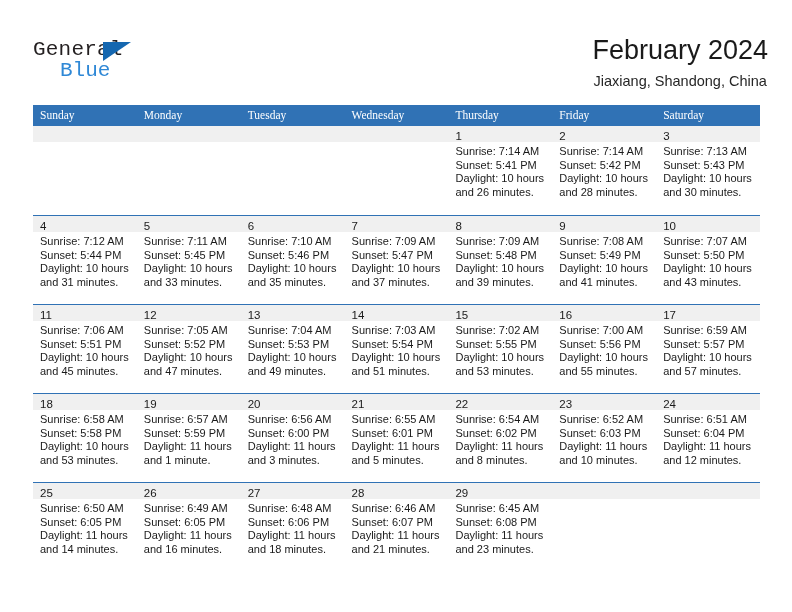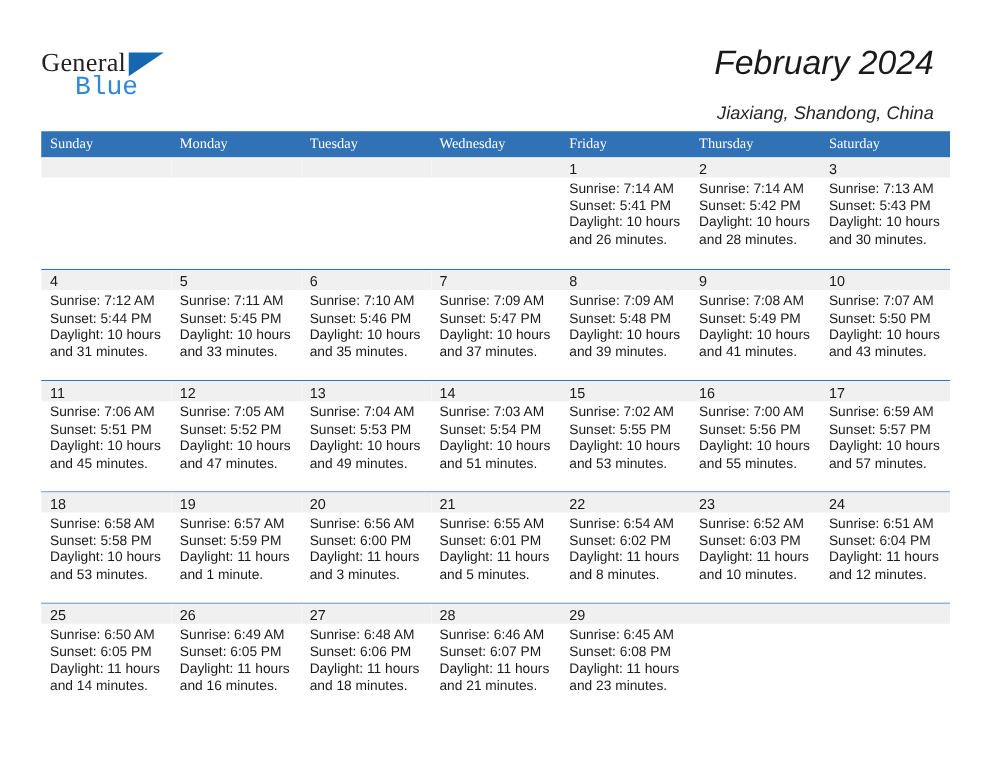--- a/index.html
+++ b/index.html
@@ -34,21 +34,21 @@
     width: 200px;
     height: 52px;
   }
   .logo-general {
     position: absolute;
     left: 0;
     top: 0;
     font-size: 21px;
     letter-spacing: .2px;
     color: #231f20;
-    font-family: Liberation Serif, serif;
+    font-family: Liberation Mono, monospace;
   }
   .logo-tri {
     position: absolute;
     left: 70px;
     top: 4px;
     width: 0;
     height: 0;
     border-left: 28px solid #1567b0;
     border-bottom: 19px solid transparent;
   }
@@ -56,36 +56,35 @@
     position: absolute;
     left: 27px;
     top: 21px;
     font-size: 21px;
     color: #2f88d6;
     font-family: Liberation Mono, monospace;
   }
 
   .title-wrap {
     position: absolute;
-    right: 45px;
+    right: 24px;
     top: 34px;
-    text-align: right;
-    font-style: italic;
+    text-align: center;
   }
   .cal-title {
     font-size: 27px;
     color: #1a1a1a;
     line-height: 32px;
     white-space: nowrap;
   }
   .cal-subtitle {
     font-size: 14.5px;
     color: #262626;
     line-height: 20px;
-    margin-top: 15px;
+    margin-top: 5px;
     white-space: nowrap;
   }
 
   
   .calendar {
     position: absolute;
     left: 33px;
     top: 105px;
     width: 727px;
   }
@@ -165,22 +164,22 @@
     </div>
 
   </div>
 
   <div class="calendar">
     <div class="week-head">
       <div class="hcell">Sunday</div>
       <div class="hcell">Monday</div>
       <div class="hcell">Tuesday</div>
       <div class="hcell">Wednesday</div>
+      <div class="hcell">Thursday</div>
       <div class="hcell">Friday</div>
-      <div class="hcell">Thursday</div>
       <div class="hcell">Saturday</div>
     </div>
 
     <div id="weeks-container">
         <div class="week first">
           <div class="daycell empty">
             <div class="daynum-band"><span class="daynum"></span></div>
           </div>
           <div class="daycell empty">
             <div class="daynum-band"><span class="daynum"></span></div>

